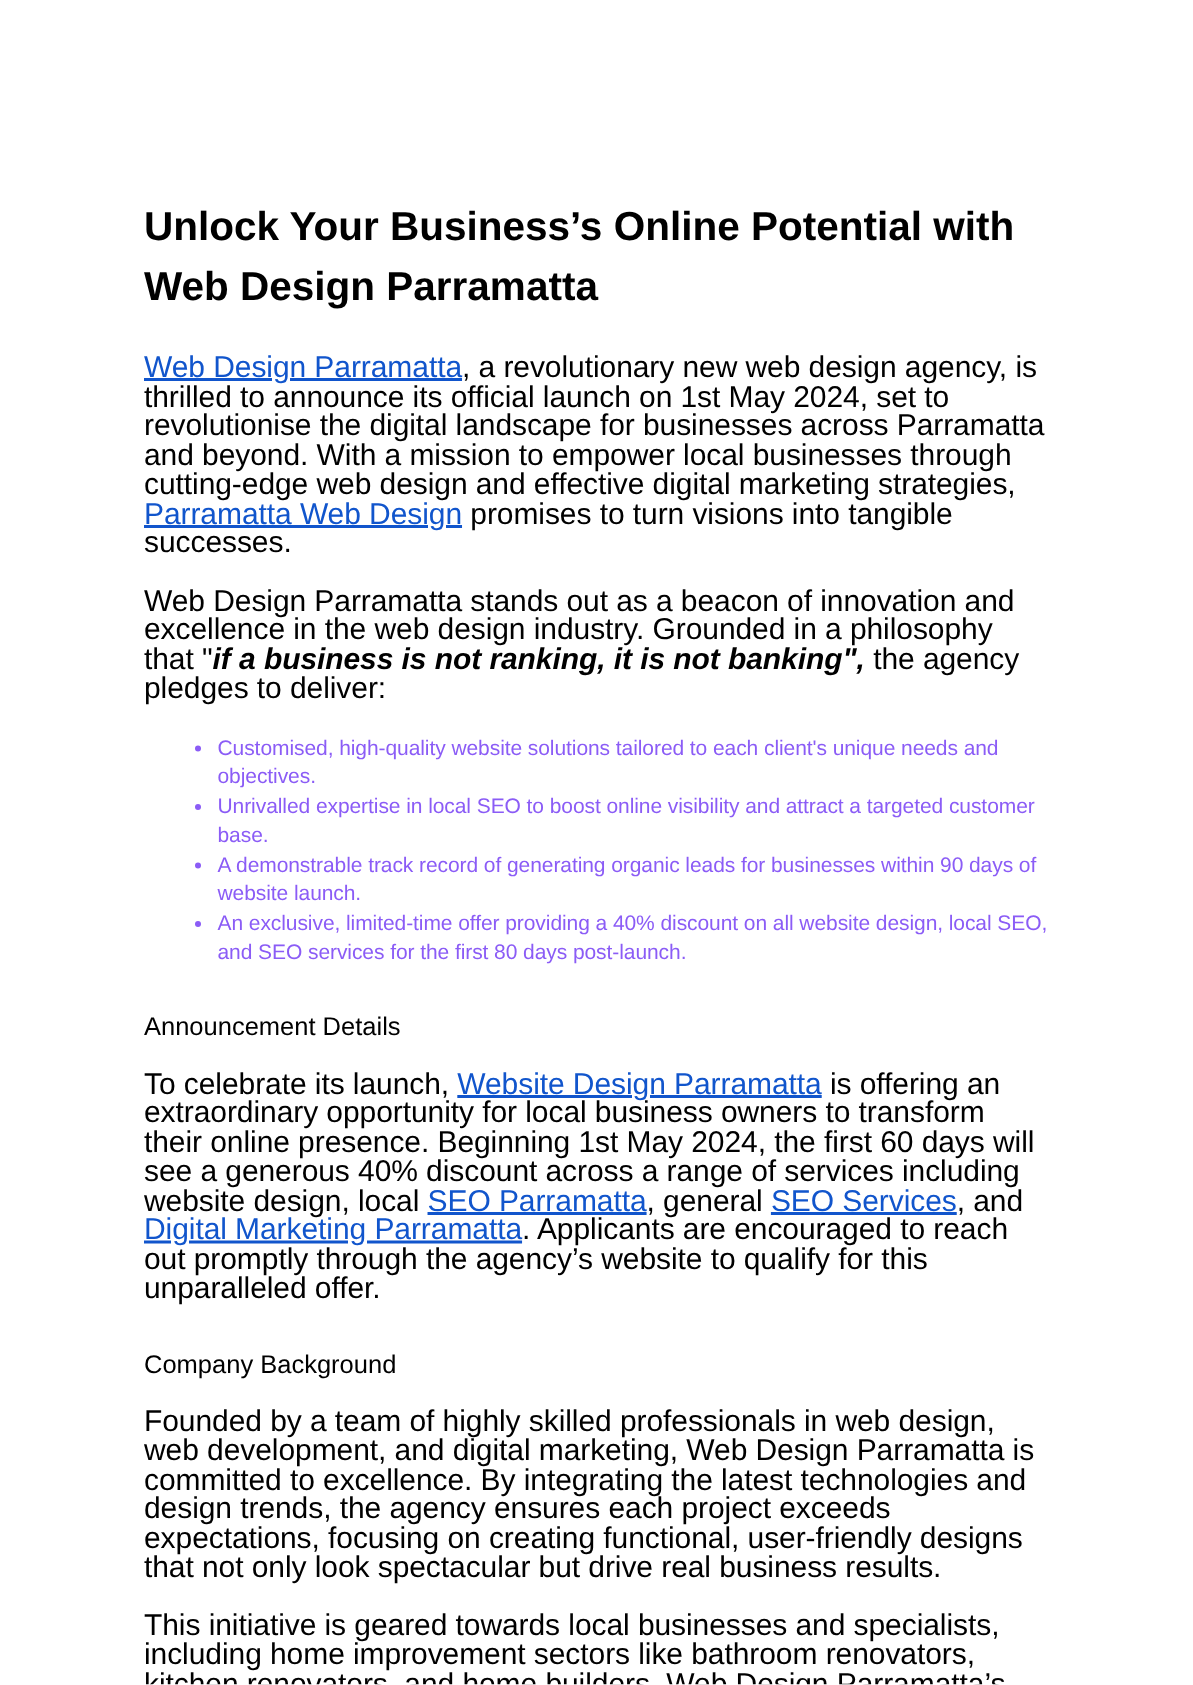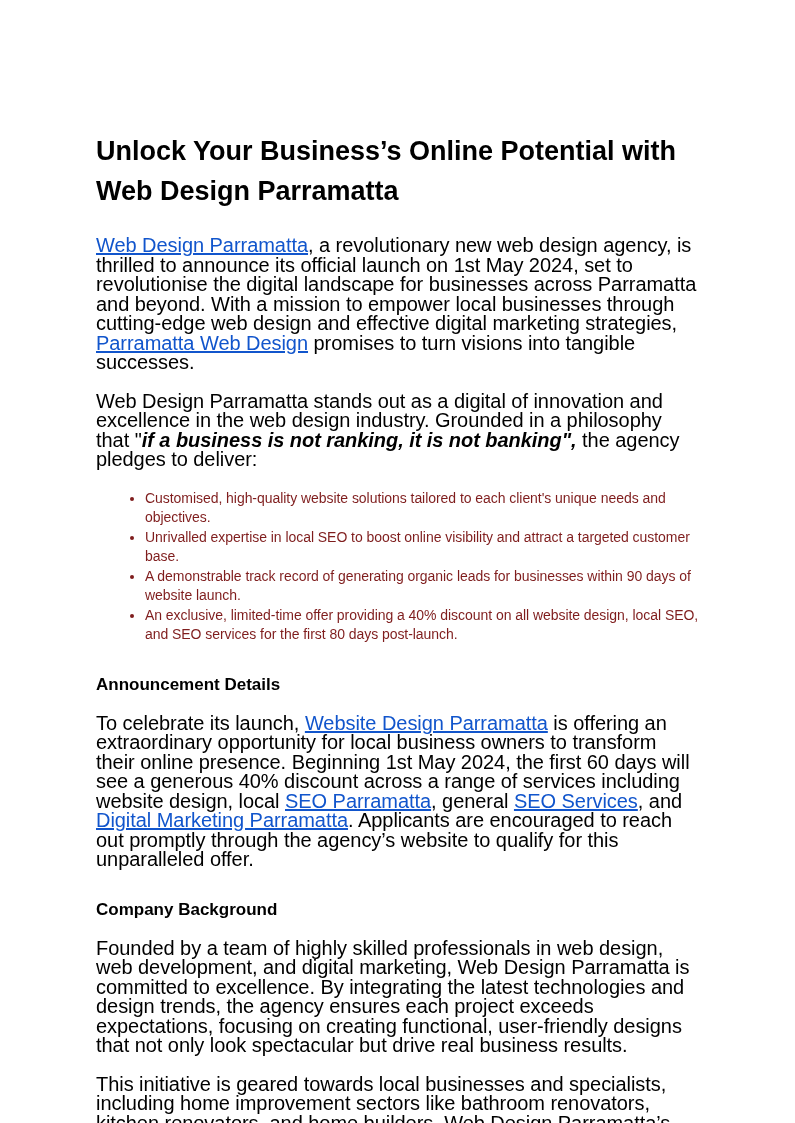--- a/index.html
+++ b/index.html
@@ -28,34 +28,34 @@
   .para {
     font-size: 20px;
     line-height: 19.5px;
     letter-spacing: -0.05px;
     margin: 0 0 19px 0;
     color: #000000;
   }
   .heading {
     font-size: 17px;
     line-height: 22px;
-    font-weight: 700;
+    font-weight: 400;
     color: #000000;
     margin: 29px 0 18px 0;
   }
   ul.bullets {
     margin: 0 0 19px 0;
     padding-left: 49px;
     list-style-type: disc;
   }
   ul.bullets li {
     font-size: 14px;
     line-height: 19.5px;
     letter-spacing: -0.05px;
-    color: #7f1d1d;
+    color: #8b5cf6;
   }
   a.link {
     color: #1155cc;
     text-decoration: underline;
     cursor: pointer;
   }
   .bi {
     font-weight: 700;
     font-style: italic;
     text-align: right;
@@ -63,21 +63,21 @@
 </style>
 </head>
 <body>
 
 <div class="page">
 
   <h1 class="doc-title">Unlock Your Business’s Online Potential with Web Design Parramatta</h1>
 
   <p class="para"><a href="#" class="link">Web Design Parramatta</a><span>, a revolutionary new web design agency, is thrilled to announce its official launch on 1st May 2024, set to revolutionise the digital landscape for businesses across Parramatta and beyond. With a mission to empower local businesses through cutting-edge web design and effective digital marketing strategies, </span><a href="#" class="link">Parramatta Web Design</a><span> promises to turn visions into tangible successes.</span></p>
 
-  <p class="para"><span>Web Design Parramatta stands out as a digital of innovation and excellence in the web design industry. Grounded in a philosophy that "</span><span class="bi">if a business is not ranking, it is not banking",</span><span> the agency pledges to deliver:</span></p>
+  <p class="para"><span>Web Design Parramatta stands out as a beacon of innovation and excellence in the web design industry. Grounded in a philosophy that "</span><span class="bi">if a business is not ranking, it is not banking",</span><span> the agency pledges to deliver:</span></p>
 
   <ul class="bullets">
     <li>Customised, high-quality website solutions tailored to each client's unique needs and objectives.</li>
     <li>Unrivalled expertise in local SEO to boost online visibility and attract a targeted customer base.</li>
     <li>A demonstrable track record of generating organic leads for businesses within 90 days of website launch.</li>
     <li>An exclusive, limited-time offer providing a 40% discount on all website design, local SEO, and SEO services for the first 80 days post-launch.</li>
   </ul>
 
   <h2 class="heading">Announcement Details</h2>
 

